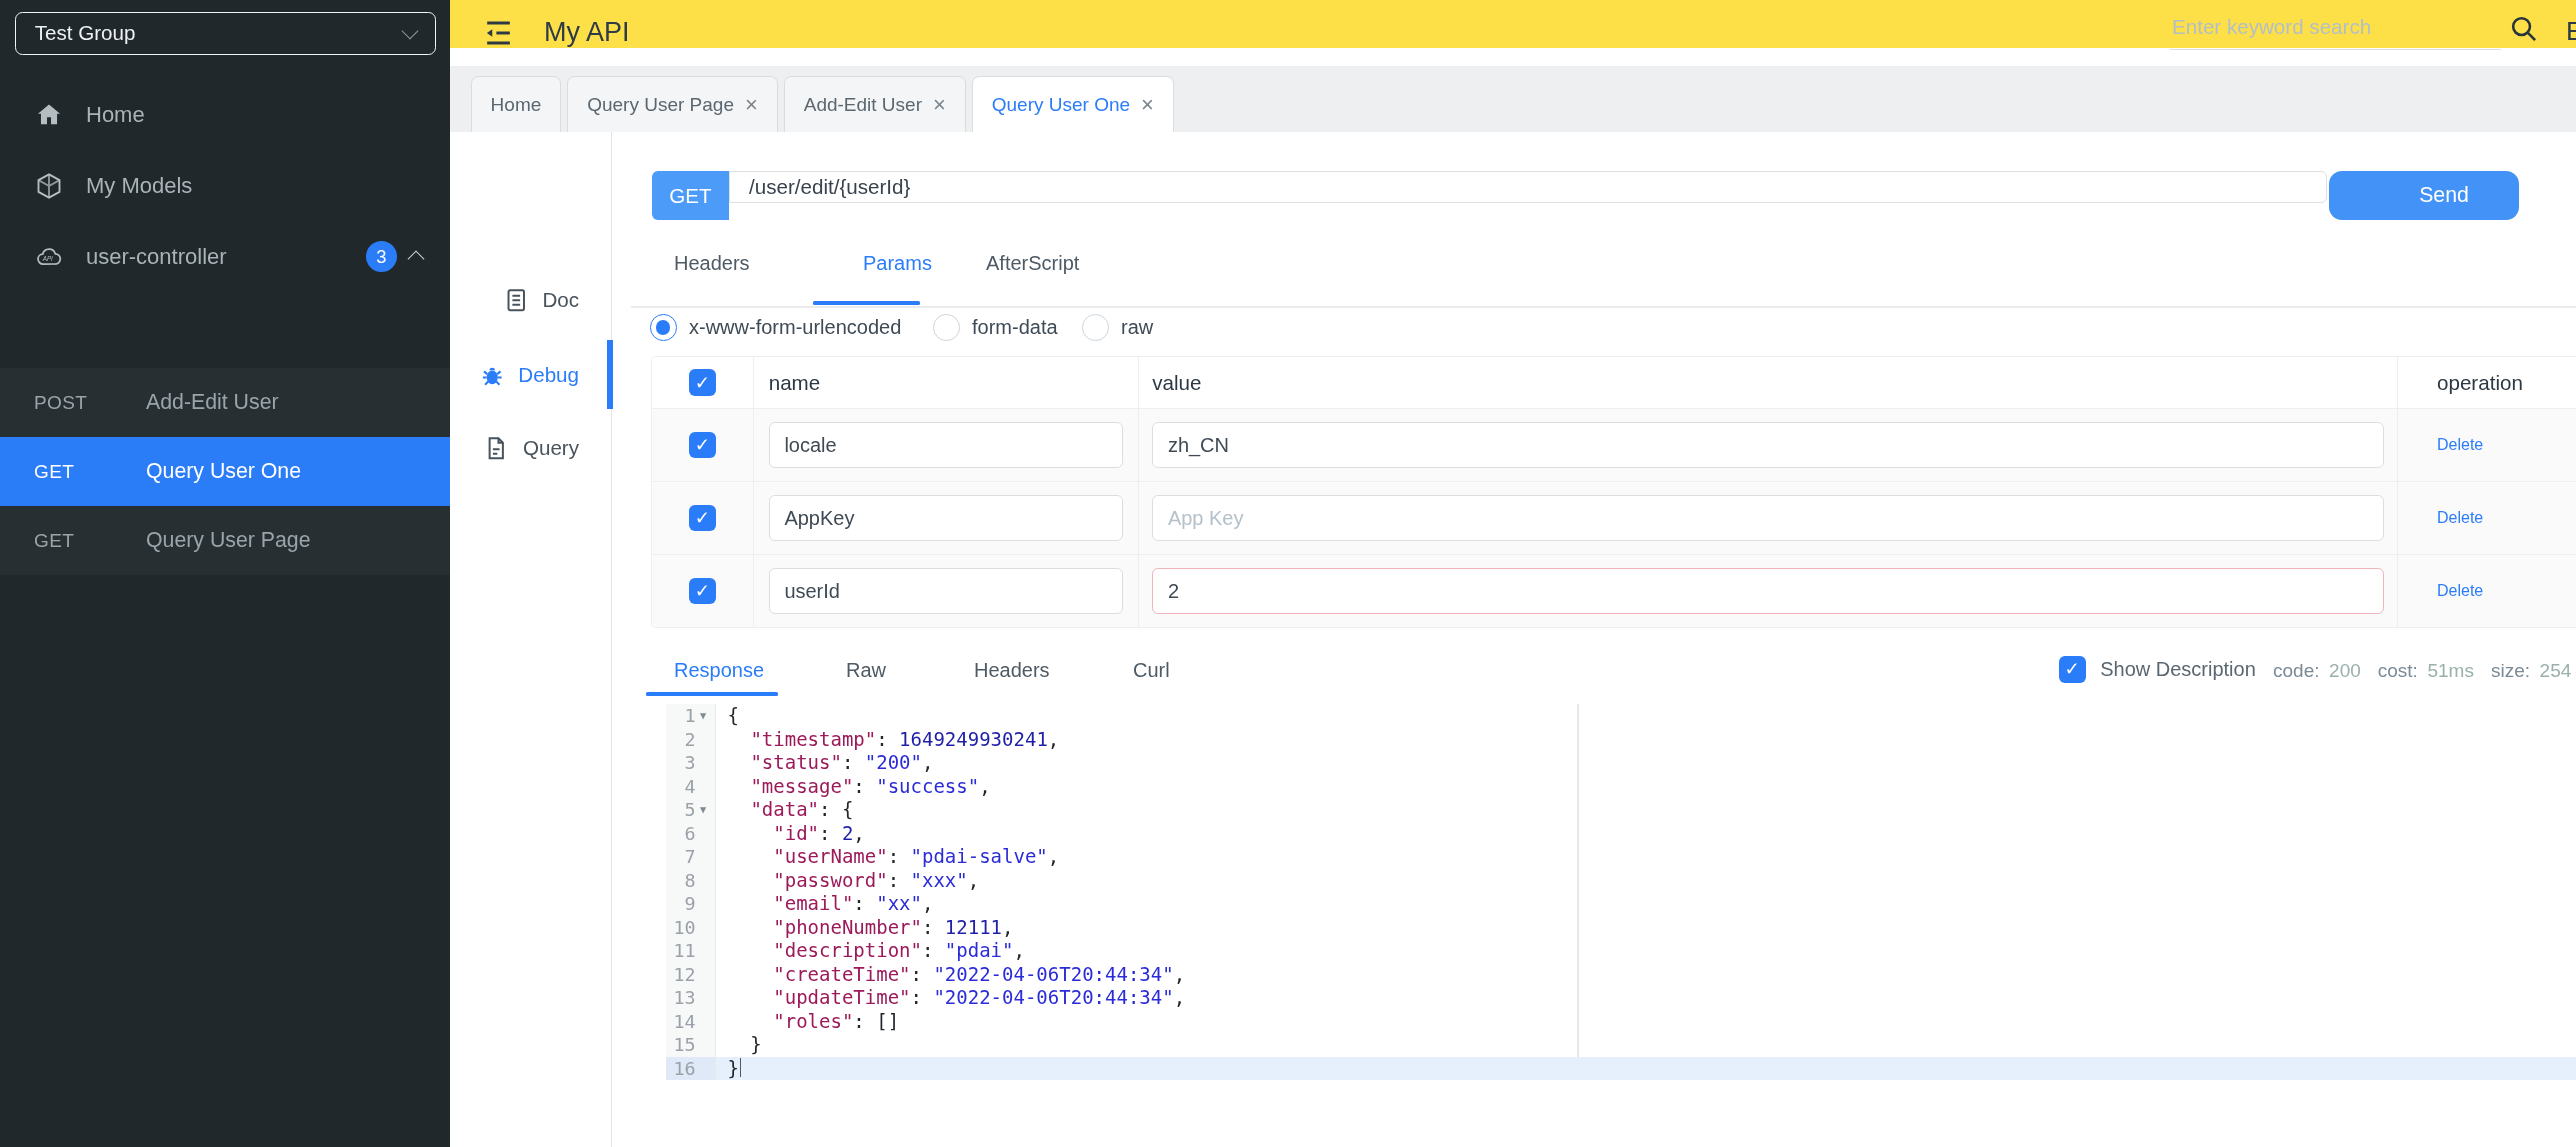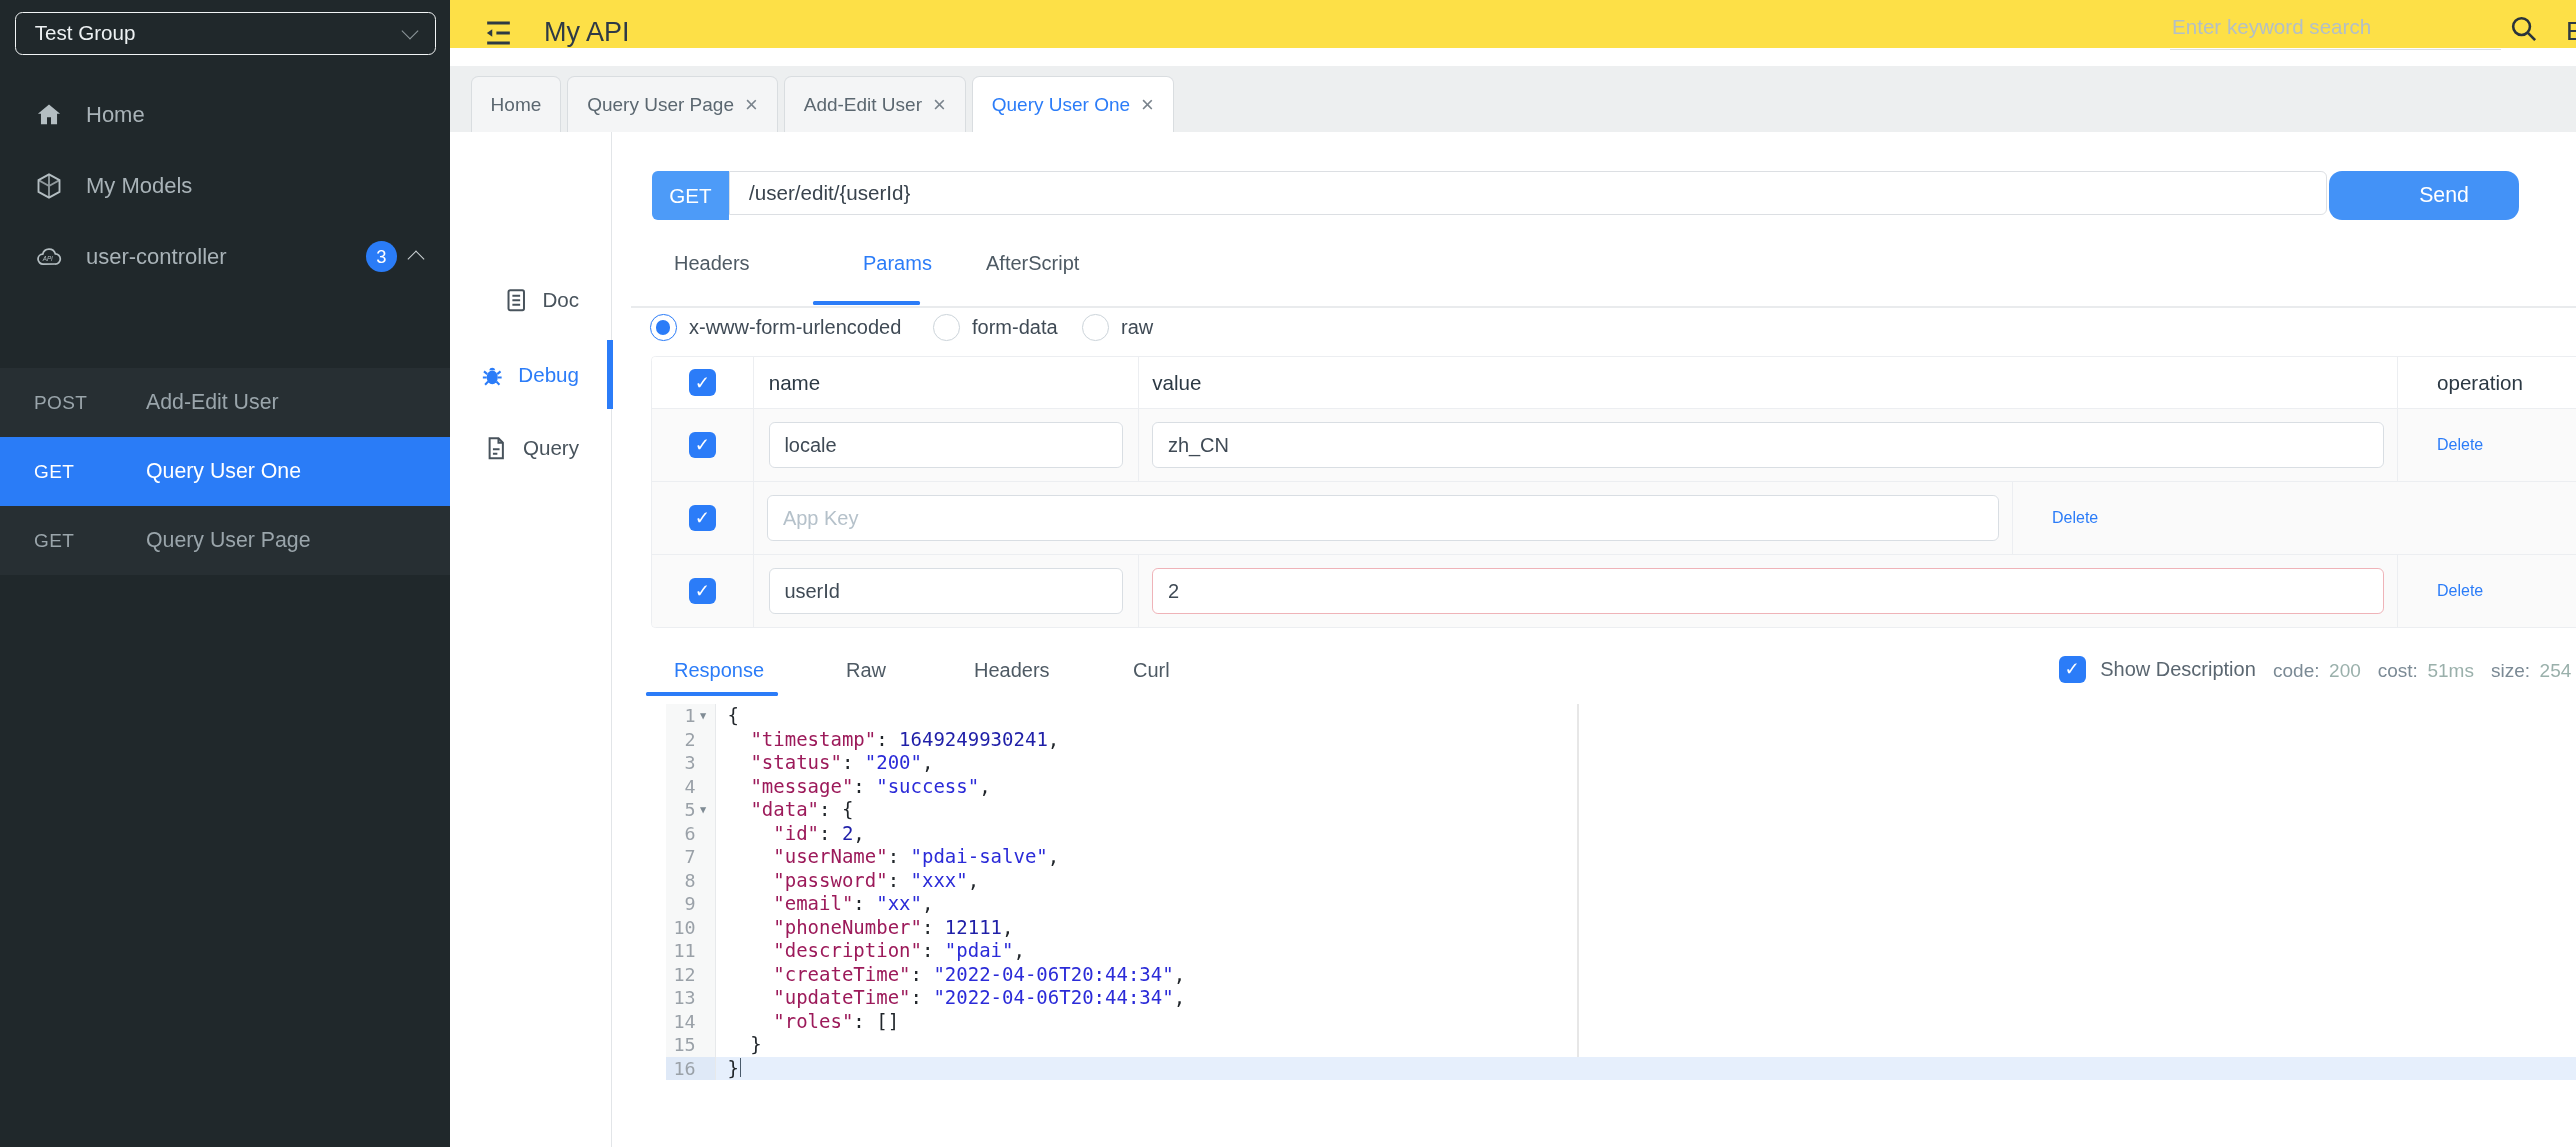--- a/index.html
+++ b/index.html
@@ -55,21 +55,21 @@
     padding-right:32px;box-sizing:border-box;gap:13.2px;font-size:20.6px;color:#48535c;cursor:pointer;}
   .rail-item svg{width:26.5px;height:26.5px;}
   .rail-item.i0{top:149px;}
   .rail-item.i1{top:224px;color:#2b7cf8;}
   .rail-item.i2{top:297px;}
   .rail-ind{position:absolute;right:-1.5px;top:208px;width:5.1px;height:69px;background:#2b7cf8;}
 
   
   .method-btn{position:absolute;left:202px;top:39px;width:77px;height:49px;background:#4d9bf8;color:#fff;
     font-size:20.6px;border:none;border-radius:5.9px 0 0 5.9px;display:flex;align-items:center;justify-content:center;cursor:pointer;}
-  .url-input{position:absolute;left:279px;top:39px;width:1598px;height:44px;border:1.5px solid #dcdfe3;
+  .url-input{position:absolute;left:279px;top:39px;width:1598px;height:32px;border:1.5px solid #dcdfe3;
     border-radius:0 5.9px 5.9px 0;box-sizing:border-box;padding:0 19px;font-size:20.6px;color:#39434d;background:#fff;
     outline:none;font-family:inherit;}
   .send-btn{position:absolute;left:1879px;top:39px;width:190px;height:49px;background:#4392f7;color:#fff;
     font-size:21.3px;border:none;border-radius:13px;cursor:pointer;padding-left:46px;}
 
   
   .subtab{position:absolute;top:120px;font-size:20px;color:#4e5a64;cursor:pointer;}
   .subtab.s0{left:224px;}
   .subtab.s1{left:413px;color:#2b7cf8;}
   .subtab.s2{left:536px;}
@@ -309,20 +309,23 @@
           </div>
         <div class="tc c3">
             <span class="del-link">Delete</span>
           </div>
       </div>
 
       <div class="trow body">
         <div class="tc c0">
             <span class="cb">✓</span>
           </div>
+        <div class="tc c1">
+            <input class="cell-input" type="text" value="AppKey" style="">
+          </div>
         <div class="tc c2">
             <input class="cell-input" type="text" placeholder="App Key" style="">
           </div>
         <div class="tc c3">
             <span class="del-link">Delete</span>
           </div>
       </div>
 
       <div class="trow body">
         <div class="tc c0">

